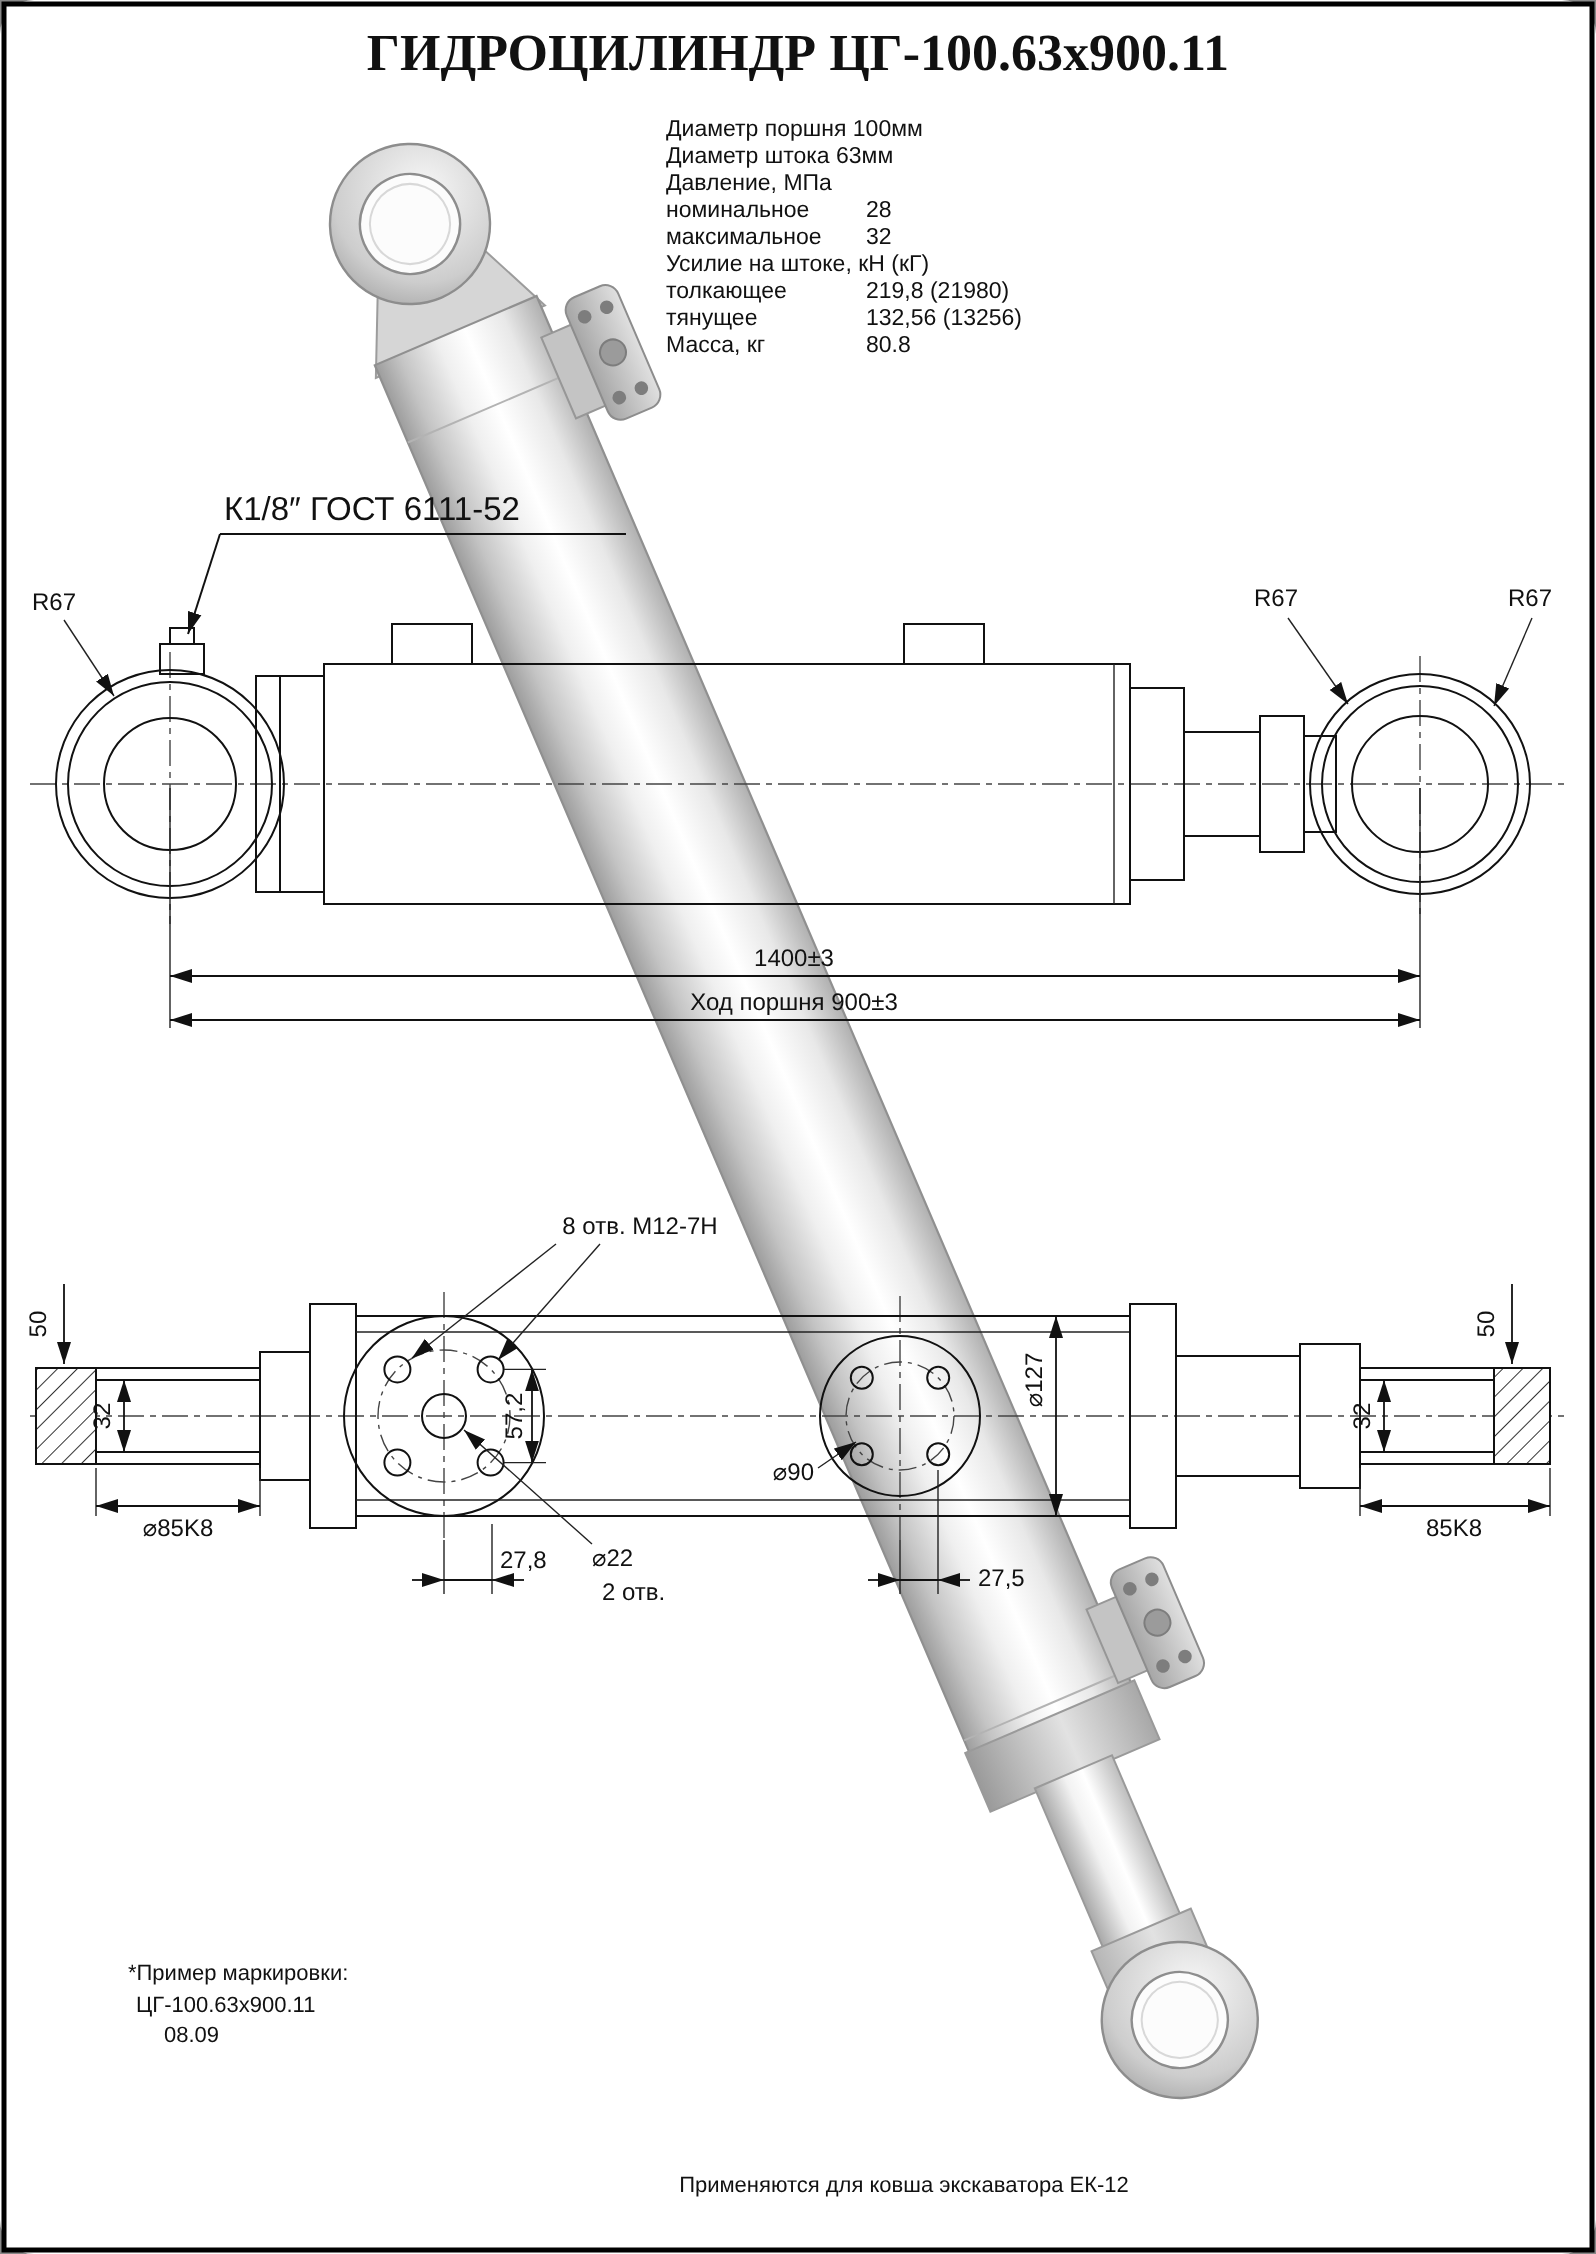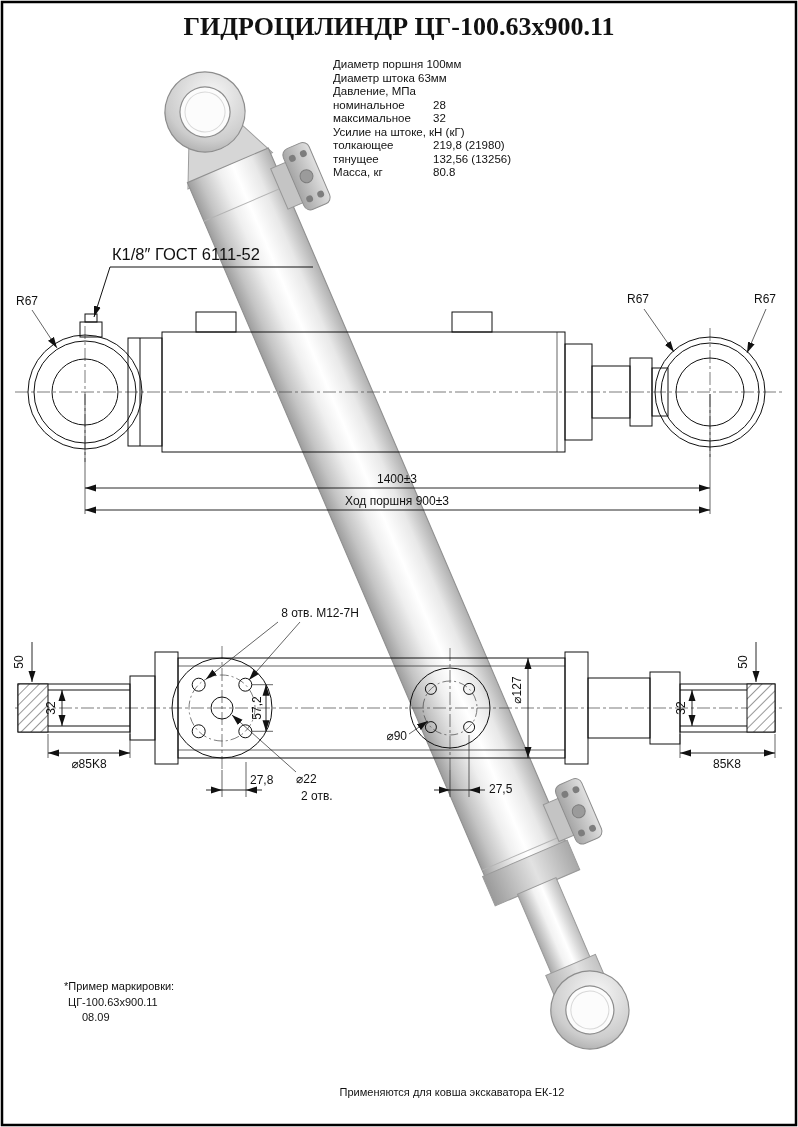--- a/index.html
+++ b/index.html
@@ -1,17 +1,17 @@
 <!DOCTYPE html>
 <html><head>
 <meta charset="utf-8">
 <style>
   html,body{margin:0;padding:0;background:#888;}
   .page{position:relative;width:798px;height:1127px;background:#fff;margin:0 auto;
-        font-family:"Liberation Sans",sans-serif;}
+        font-family:"Liberation Sans",sans-serif;border-radius:17px;}
   svg{display:block;}
   svg text{fill:#111;font-family:"Liberation Sans",sans-serif;}
   .t-title{font-family:"Liberation Serif",serif;font-weight:bold;font-size:26px;}
   .t-spec{font-size:11.5px;}
   .t-dim{font-size:12px;}
   .t-callout{font-size:16.5px;}
   .t-small{font-size:11px;}
   .ln{stroke:#111;stroke-width:1;fill:none;}
   .thin{stroke:#222;stroke-width:0.7;fill:none;}
   .cl{stroke:#444;stroke-width:0.7;fill:none;stroke-dasharray:13 3 3 3;}

